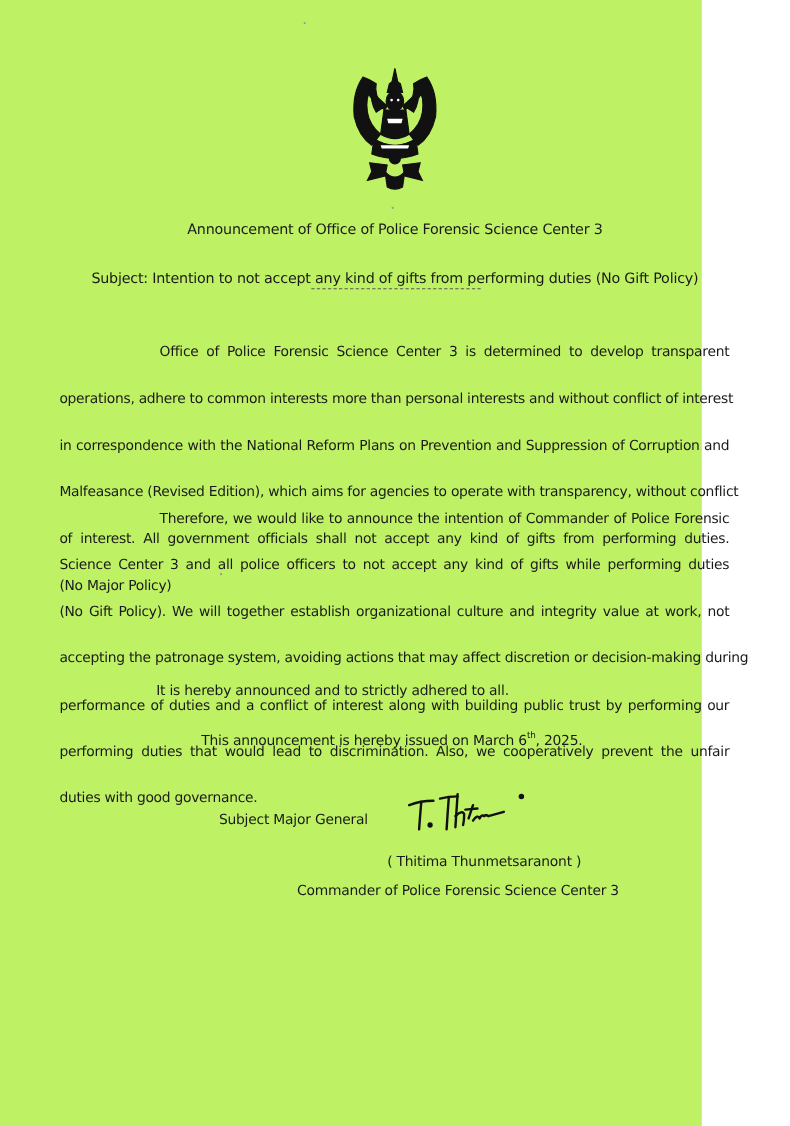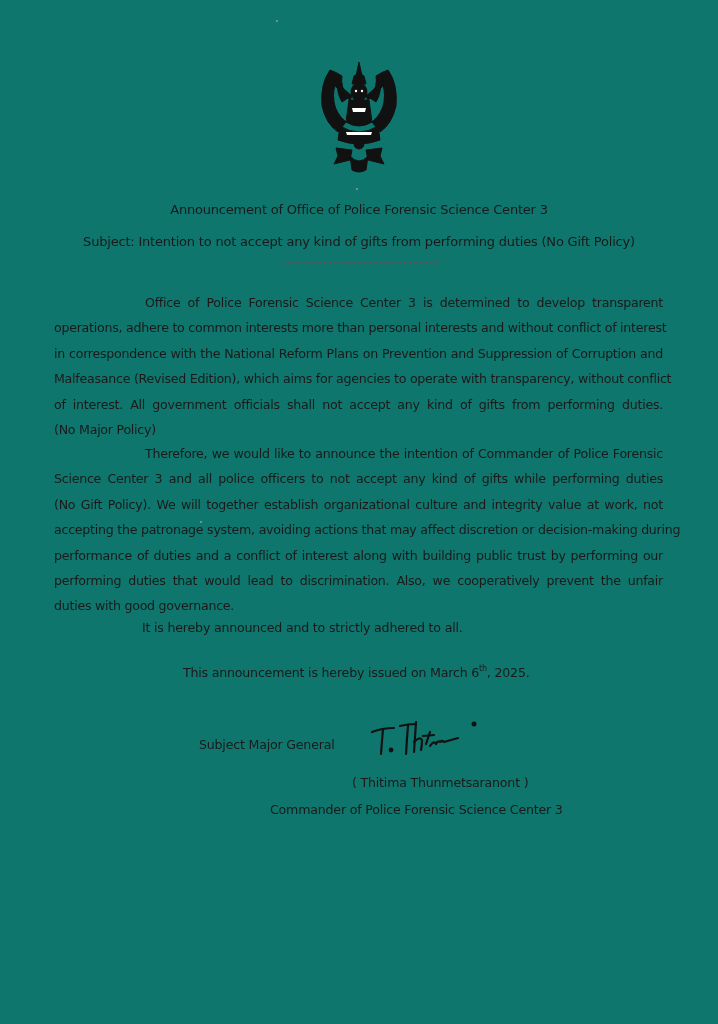--- a/index.html
+++ b/index.html
@@ -11,40 +11,40 @@
       width: 718px;
       height: 1024px;
       position: relative;
       overflow: hidden;
       font-family: "DejaVu Sans", sans-serif;
       color: #1a1a1a;
     }
     .page {
       position: absolute;
       left: 0; top: 0;
-      width: 718px; height: 1024px;
-      background: #0f766e;
+      width: 638px; height: 1024px;
+      background: #bef264;
     }
     .emblem {
       position: absolute;
       left: 316px;
       top: 62px;
       width: 86px;
       height: 112px;
     }
     .heading {
       position: absolute;
       left: 0;
       width: 718px;
       text-align: center;
       font-size: 13px;
       letter-spacing: -0.2px;
     }
     .heading.title { top: 202px; }
-    .heading.subject { top: 234px; text-align: center; }
+    .heading.subject { top: 246px; text-align: center; }
     .rule {
       position: absolute;
       left: 283px;
       top: 262px;
       width: 154px;
       height: 0;
       border-top: 1px dashed #555;
     }
     .body-text {
       position: absolute;
@@ -55,20 +55,21 @@
       text-align: justify;
       letter-spacing: -0.25px;
     }
     .para1 { top: 290px; }
     .para2 { top: 441px; }
     .line {
       display: block;
       white-space: nowrap;
       text-align: justify;
       text-align-last: justify;
+      margin-top: 17px;
     }
     .line.last {
       text-align-last: left;
     }
     .indent1 { padding-left: 91px; }
     .indent2 { padding-left: 91px; }
     .closing {
       position: absolute;
       left: 142px;
       top: 620px;

